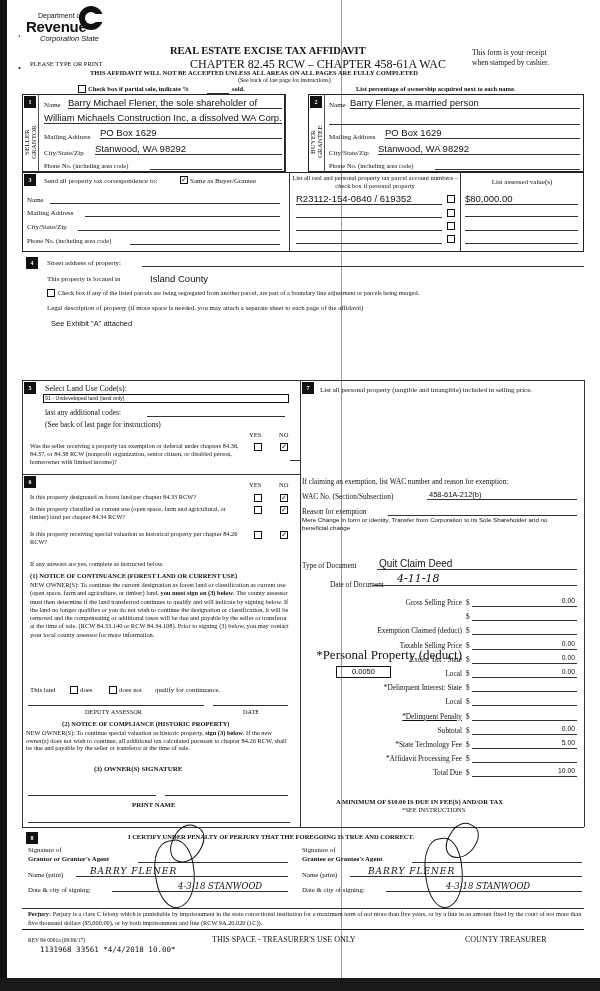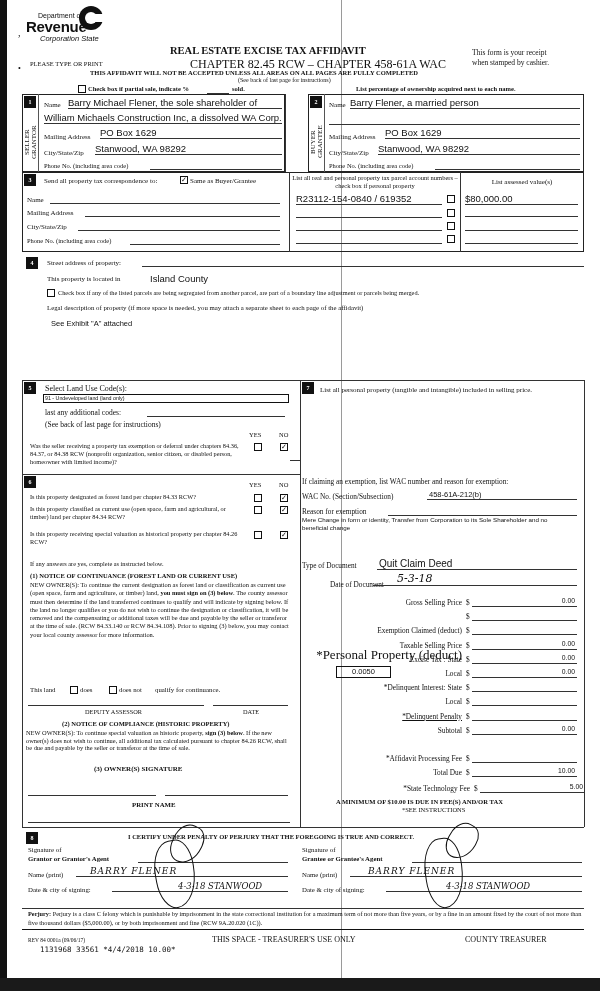--- a/index.html
+++ b/index.html
@@ -183,21 +183,21 @@
 <div class="abs" style="left:302px;top:477px;font-size:7.3px;">If claiming an exemption, list WAC number and reason for exemption:</div>
 <div class="abs" style="left:302px;top:492px;font-size:7.3px;">WAC No. (Section/Subsection)</div>
 <div class="abs sans uline" style="left:427px;top:490px;width:150px;font-size:7.5px;padding-left:2px;">458-61A-212(b)</div>
 <div class="abs" style="left:302px;top:507px;font-size:7.3px;">Reason for exemption</div>
 <div class="abs uline" style="left:388px;top:515px;width:189px;height:1px;"></div>
 <div class="abs sans" style="left:302px;top:516px;width:250px;font-size:6.2px;line-height:7.6px;">Mere Change in form or identity, Transfer from Corporation to its Sole Shareholder and no beneficial change</div>
 
 <div class="abs" style="left:302px;top:561px;font-size:7.3px;">Type of Document</div>
 <div class="abs sans uline" style="left:377px;top:558px;width:200px;font-size:10px;padding-left:2px;">Quit Claim Deed</div>
 <div class="abs" style="left:302px;top:580px;font-size:7.3px;padding-left:28px;">Date of Document</div>
-<div class="abs hand uline" style="left:373px;top:572px;width:204px;padding-left:24px;">5-3-18</div>
+<div class="abs hand uline" style="left:373px;top:572px;width:204px;padding-left:24px;">4-11-18</div>
 
 <div class="abs" style="left:302px;top:596px;width:282px;" id="amounts">
     <div style="position: absolute; left: 0px; top: 0px; width: 282px; height: 13px;">
       <div style="position: absolute; right: 122px; top: 2px; font-size: 7.3px; white-space: nowrap;">Gross Selling Price</div>
       <div style="position: absolute; left: 164px; top: 2px; font-size: 7.3px;">$</div>
       <div style="position: absolute; left: 170px; top: 1px; width: 105px; height: 10px; border-bottom: 1px solid rgb(51, 51, 51); text-align: right; font-family: &quot;Liberation Sans&quot;, sans-serif; font-size: 6.8px; padding-right: 2px;">0.00</div>
     </div>
     <div style="position: absolute; left: 0px; top: 14.2px; width: 282px; height: 13px;">
       <div style="position: absolute; right: 122px; top: 10px; font-size: 13px; white-space: nowrap; margin-top: 27px;">*Personal Property (deduct)</div>
       <div style="position: absolute; left: 164px; top: 2px; font-size: 7.3px;">$</div>
@@ -236,21 +236,21 @@
     <div style="position: absolute; left: 0px; top: 113.6px; width: 282px; height: 13px;">
       <div style="position: absolute; right: 122px; top: 2px; font-size: 7.3px; white-space: nowrap; text-decoration: underline;">*Delinquent Penalty</div>
       <div style="position: absolute; left: 164px; top: 2px; font-size: 7.3px;">$</div>
       <div style="position: absolute; left: 170px; top: 1px; width: 105px; height: 10px; border-bottom: 1px solid rgb(51, 51, 51); text-align: right; font-family: &quot;Liberation Sans&quot;, sans-serif; font-size: 6.8px; padding-right: 2px;"></div>
     </div>
     <div style="position: absolute; left: 0px; top: 127.8px; width: 282px; height: 13px;">
       <div style="position: absolute; right: 122px; top: 2px; font-size: 7.3px; white-space: nowrap;">Subtotal</div>
       <div style="position: absolute; left: 164px; top: 2px; font-size: 7.3px;">$</div>
       <div style="position: absolute; left: 170px; top: 1px; width: 105px; height: 10px; border-bottom: 1px solid rgb(51, 51, 51); text-align: right; font-family: &quot;Liberation Sans&quot;, sans-serif; font-size: 6.8px; padding-right: 2px;">0.00</div>
     </div>
-    <div style="position: absolute; left: 8px; top: 142px; width: 282px; height: 13px; margin-top: 44px;">
+    <div style="position: absolute; left: 0px; top: 142px; width: 282px; height: 13px;">
       <div style="position: absolute; right: 122px; top: 2px; font-size: 7.3px; white-space: nowrap;">*State Technology Fee</div>
       <div style="position: absolute; left: 164px; top: 2px; font-size: 7.3px;">$</div>
       <div style="position: absolute; left: 170px; top: 1px; width: 105px; height: 10px; border-bottom: 1px solid rgb(51, 51, 51); text-align: right; font-family: &quot;Liberation Sans&quot;, sans-serif; font-size: 6.8px; padding-right: 2px;">5.00</div>
     </div>
     <div style="position: absolute; left: 0px; top: 156.2px; width: 282px; height: 13px;">
       <div style="position: absolute; right: 122px; top: 2px; font-size: 7.3px; white-space: nowrap;">*Affidavit Processing Fee</div>
       <div style="position: absolute; left: 164px; top: 2px; font-size: 7.3px;">$</div>
       <div style="position: absolute; left: 170px; top: 1px; width: 105px; height: 10px; border-bottom: 1px solid rgb(51, 51, 51); text-align: right; font-family: &quot;Liberation Sans&quot;, sans-serif; font-size: 6.8px; padding-right: 2px;"></div>
     </div>
     <div style="position: absolute; left: 0px; top: 170.4px; width: 282px; height: 13px;">

